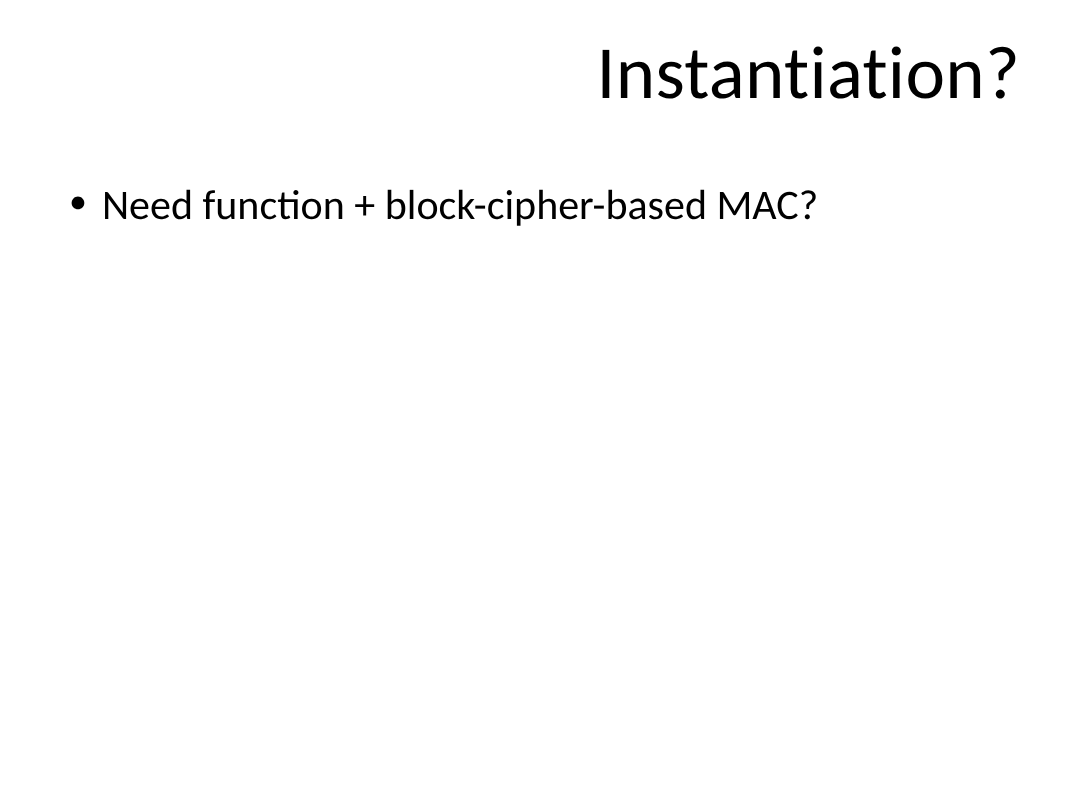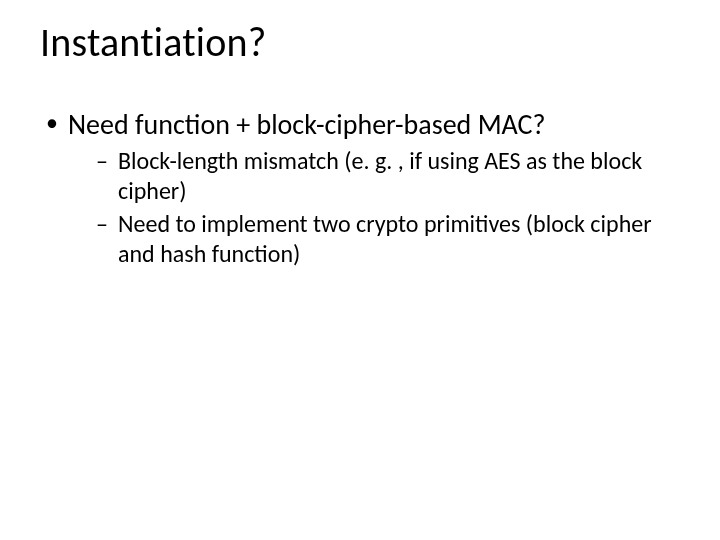--- a/index.html
+++ b/index.html
@@ -13,22 +13,22 @@
     overflow: hidden;
   }
   .slide {
     width: 720px;
     height: 540px;
     position: relative;
     box-sizing: border-box;
     padding: 18px 40px 0 40px;
   }
   .title {
-    text-align: left;
-    font-size: 40px;
+    text-align: right;
+    font-size: 50px;
     font-weight: 400;
     margin: 0 0 40px 0;
     letter-spacing: 0.2px;
   }
   ul.level1 {
     list-style: none;
     margin: 0;
     padding: 0;
   }
   ul.level1 > li {
@@ -68,23 +68,15 @@
 </style>
 </head>
 <body>
 
 <div class="slide">
   <h1 class="title">Instantiation?</h1>
 
   <ul class="level1">
     <li>
       <span>Need function + block-cipher-based MAC?</span>
-      <ul class="level2">
-        <li>
-          <span>Block-length mismatch (e. g. , if using AES as the block cipher)</span>
-        </li>
-        <li>
-          <span>Need to implement two crypto primitives (block cipher and hash function)</span>
-        </li>
-      </ul>
     </li>
   </ul>
 </div>
 
 </body></html>

